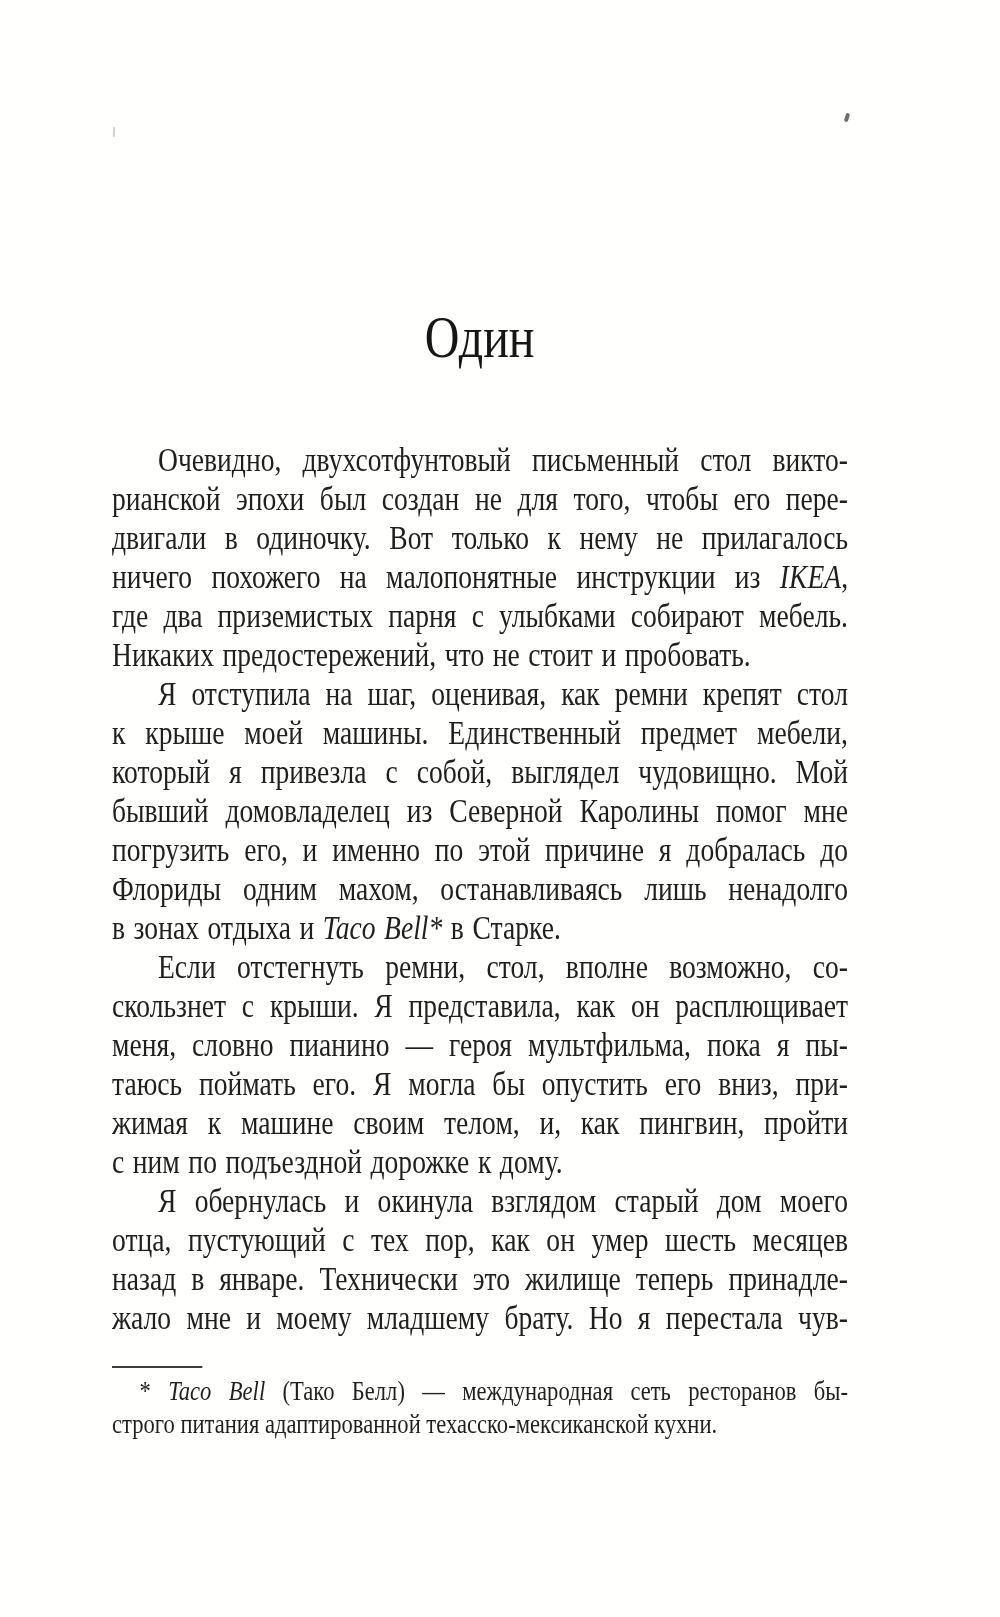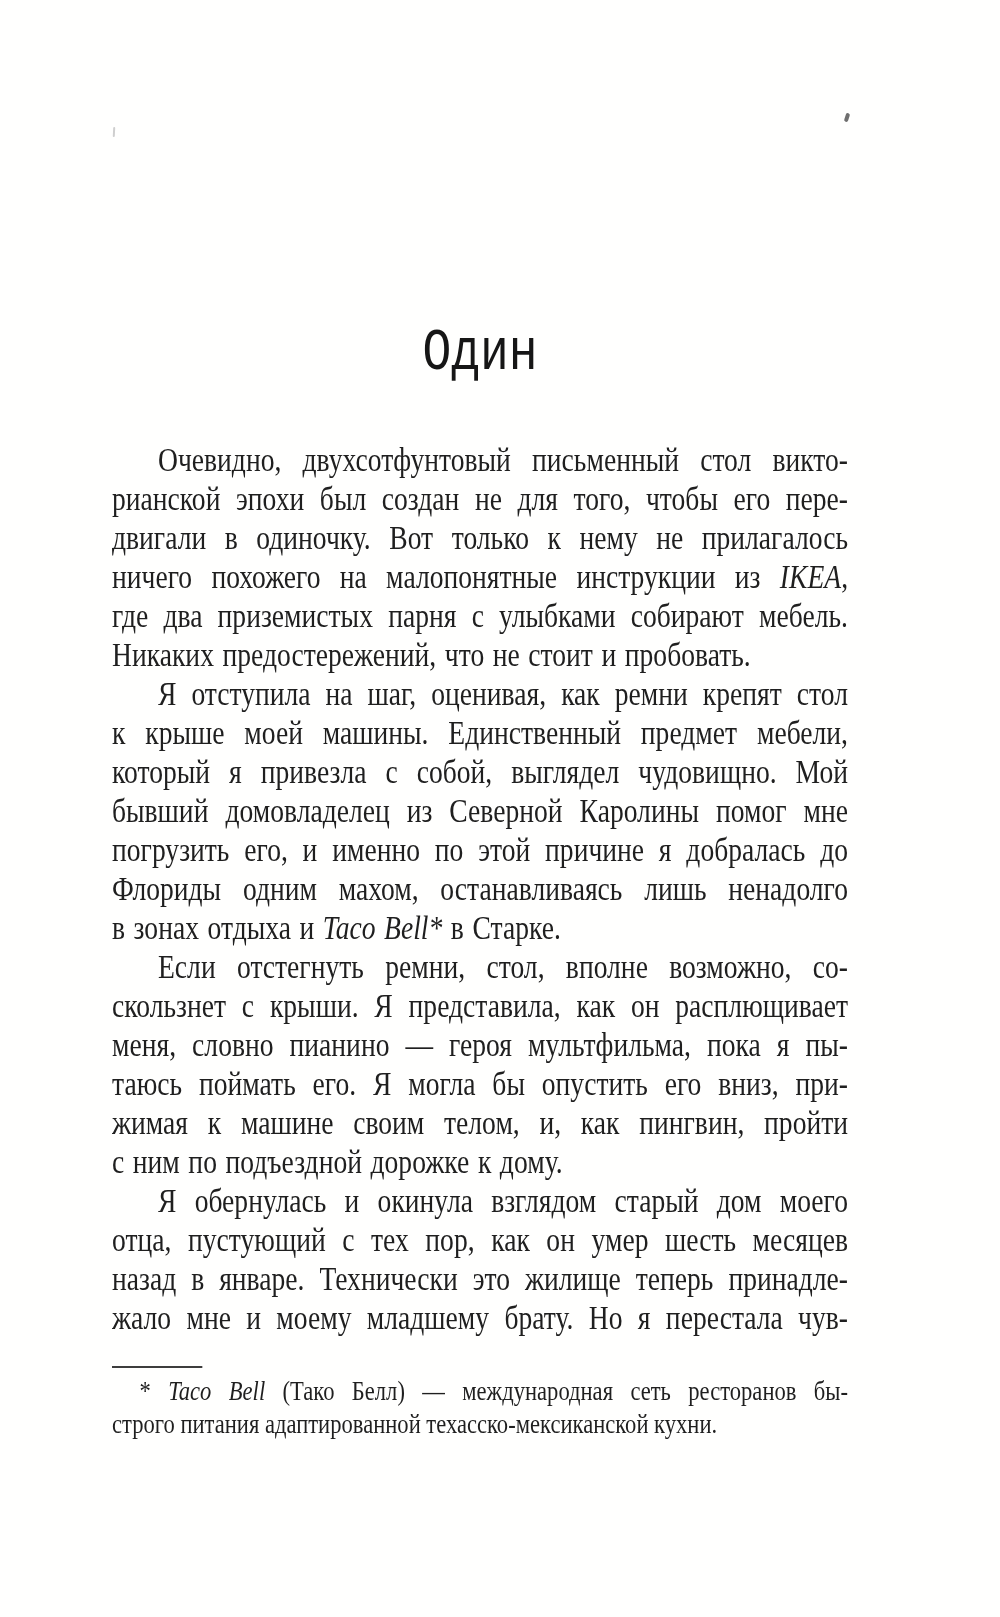--- a/index.html
+++ b/index.html
@@ -17,23 +17,22 @@
   .speck-1 {
     left: 113px; top: 127px; width: 2px; height: 10px;
     background: #cfcfcf; border-radius: 1px; transform: rotate(3deg);
   }
   .speck-2 {
     left: 845px; top: 113px; width: 4px; height: 9px;
     background: #6f6f6f; border-radius: 2px; transform: rotate(18deg);
   }
   
   .title-row {
-    position: absolute; left: 112px; top: 321px; width: 736px;
+    position: absolute; left: 112px; top: 305px; width: 736px;
     text-align: center;
-    font-family: Liberation Mono, monospace;
   }
   .title {
     display: inline-block;
     font-size: 60px;
     line-height: 64px;
     transform: scaleX(0.80);
     transform-origin: 50% 50%;
     color: #161616;
   }
   

